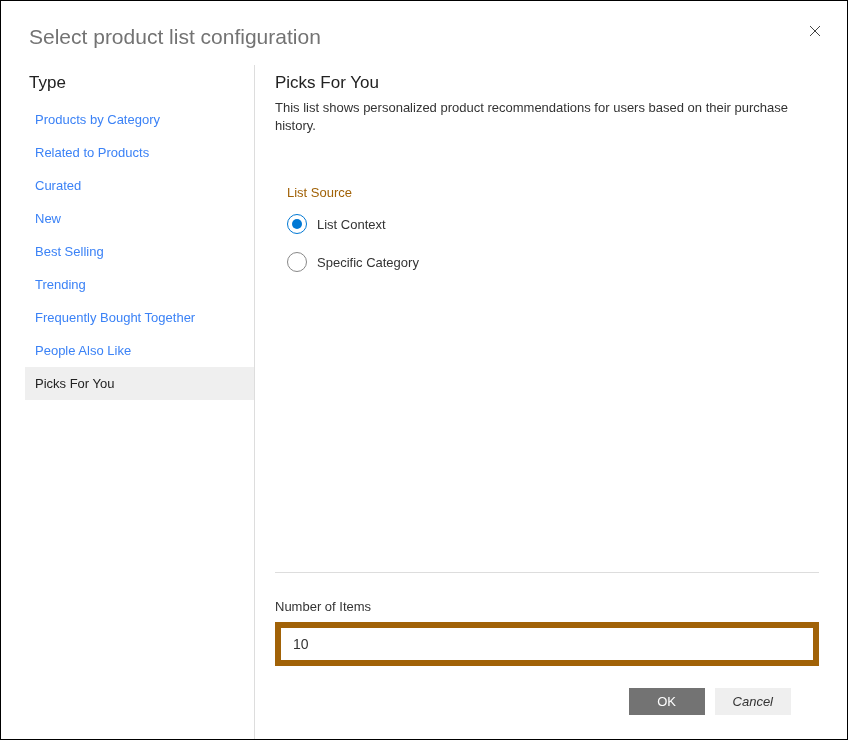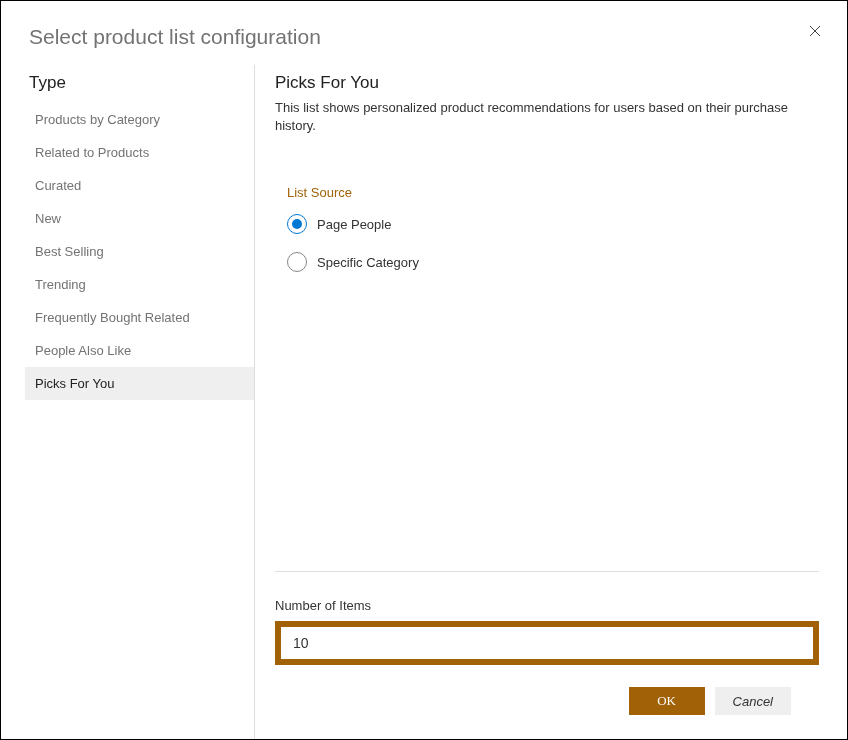--- a/index.html
+++ b/index.html
@@ -55,21 +55,21 @@
       font-size: 17px;
       font-weight: 400;
       color: #222;
       margin-bottom: 10px;
     }
     .sidebar-list {
       list-style: none;
     }
     .sidebar-list li {
       font-size: 13px;
-      color: #737373;
+      color: #3b82f6;
       padding: 9px 10px 9px 10px;
       cursor: pointer;
       margin-left: -4px;
     }
     .sidebar-list li.selected {
       background: #efefef;
       color: #222;
     }
     .main {
       flex: 1;
@@ -157,23 +157,22 @@
     }
     .btn {
       min-width: 76px;
       padding: 6px 18px;
       font-size: 13px;
       border: none;
       cursor: pointer;
       font-family: inherit;
     }
     .btn-primary {
-      background: #a16207;
+      background: #737373;
       color: #fff;
-      font-family: Liberation Serif, serif;
     }
     .btn-secondary {
       background: #efefef;
       color: #333;
       font-style: italic;
     }
     .spacer-upper {
       flex: 1;
     }
   </style>
@@ -193,36 +192,36 @@
 <div class="body">
   <div class="sidebar">
     <div class="sidebar-title">Type</div>
     <ul class="sidebar-list">
       <li>Products by Category</li>
       <li>Related to Products</li>
       <li>Curated</li>
       <li>New</li>
       <li>Best Selling</li>
       <li>Trending</li>
-      <li>Frequently Bought Related</li>
+      <li>Frequently Bought Together</li>
       <li>People Also Like</li>
       <li class="selected">Picks For You</li>
     </ul>
   </div>
 
   <div class="main">
     <div class="main-title">Picks For You</div>
     <div class="main-desc">This list shows personalized product recommendations for users based on their purchase history.</div>
 
     <div class="form-section">
       <div class="field-label">List Source</div>
 
       <div class="radio-option">
         <div class="radio-circle checked"></div>
-        <div class="radio-label">Page People</div>
+        <div class="radio-label">List Context</div>
       </div>
 
       <div class="radio-option">
         <div class="radio-circle"></div>
         <div class="radio-label">Specific Category</div>
       </div>
     </div>
 
     <div class="spacer-upper"></div>
     <div class="divider-line"></div>

